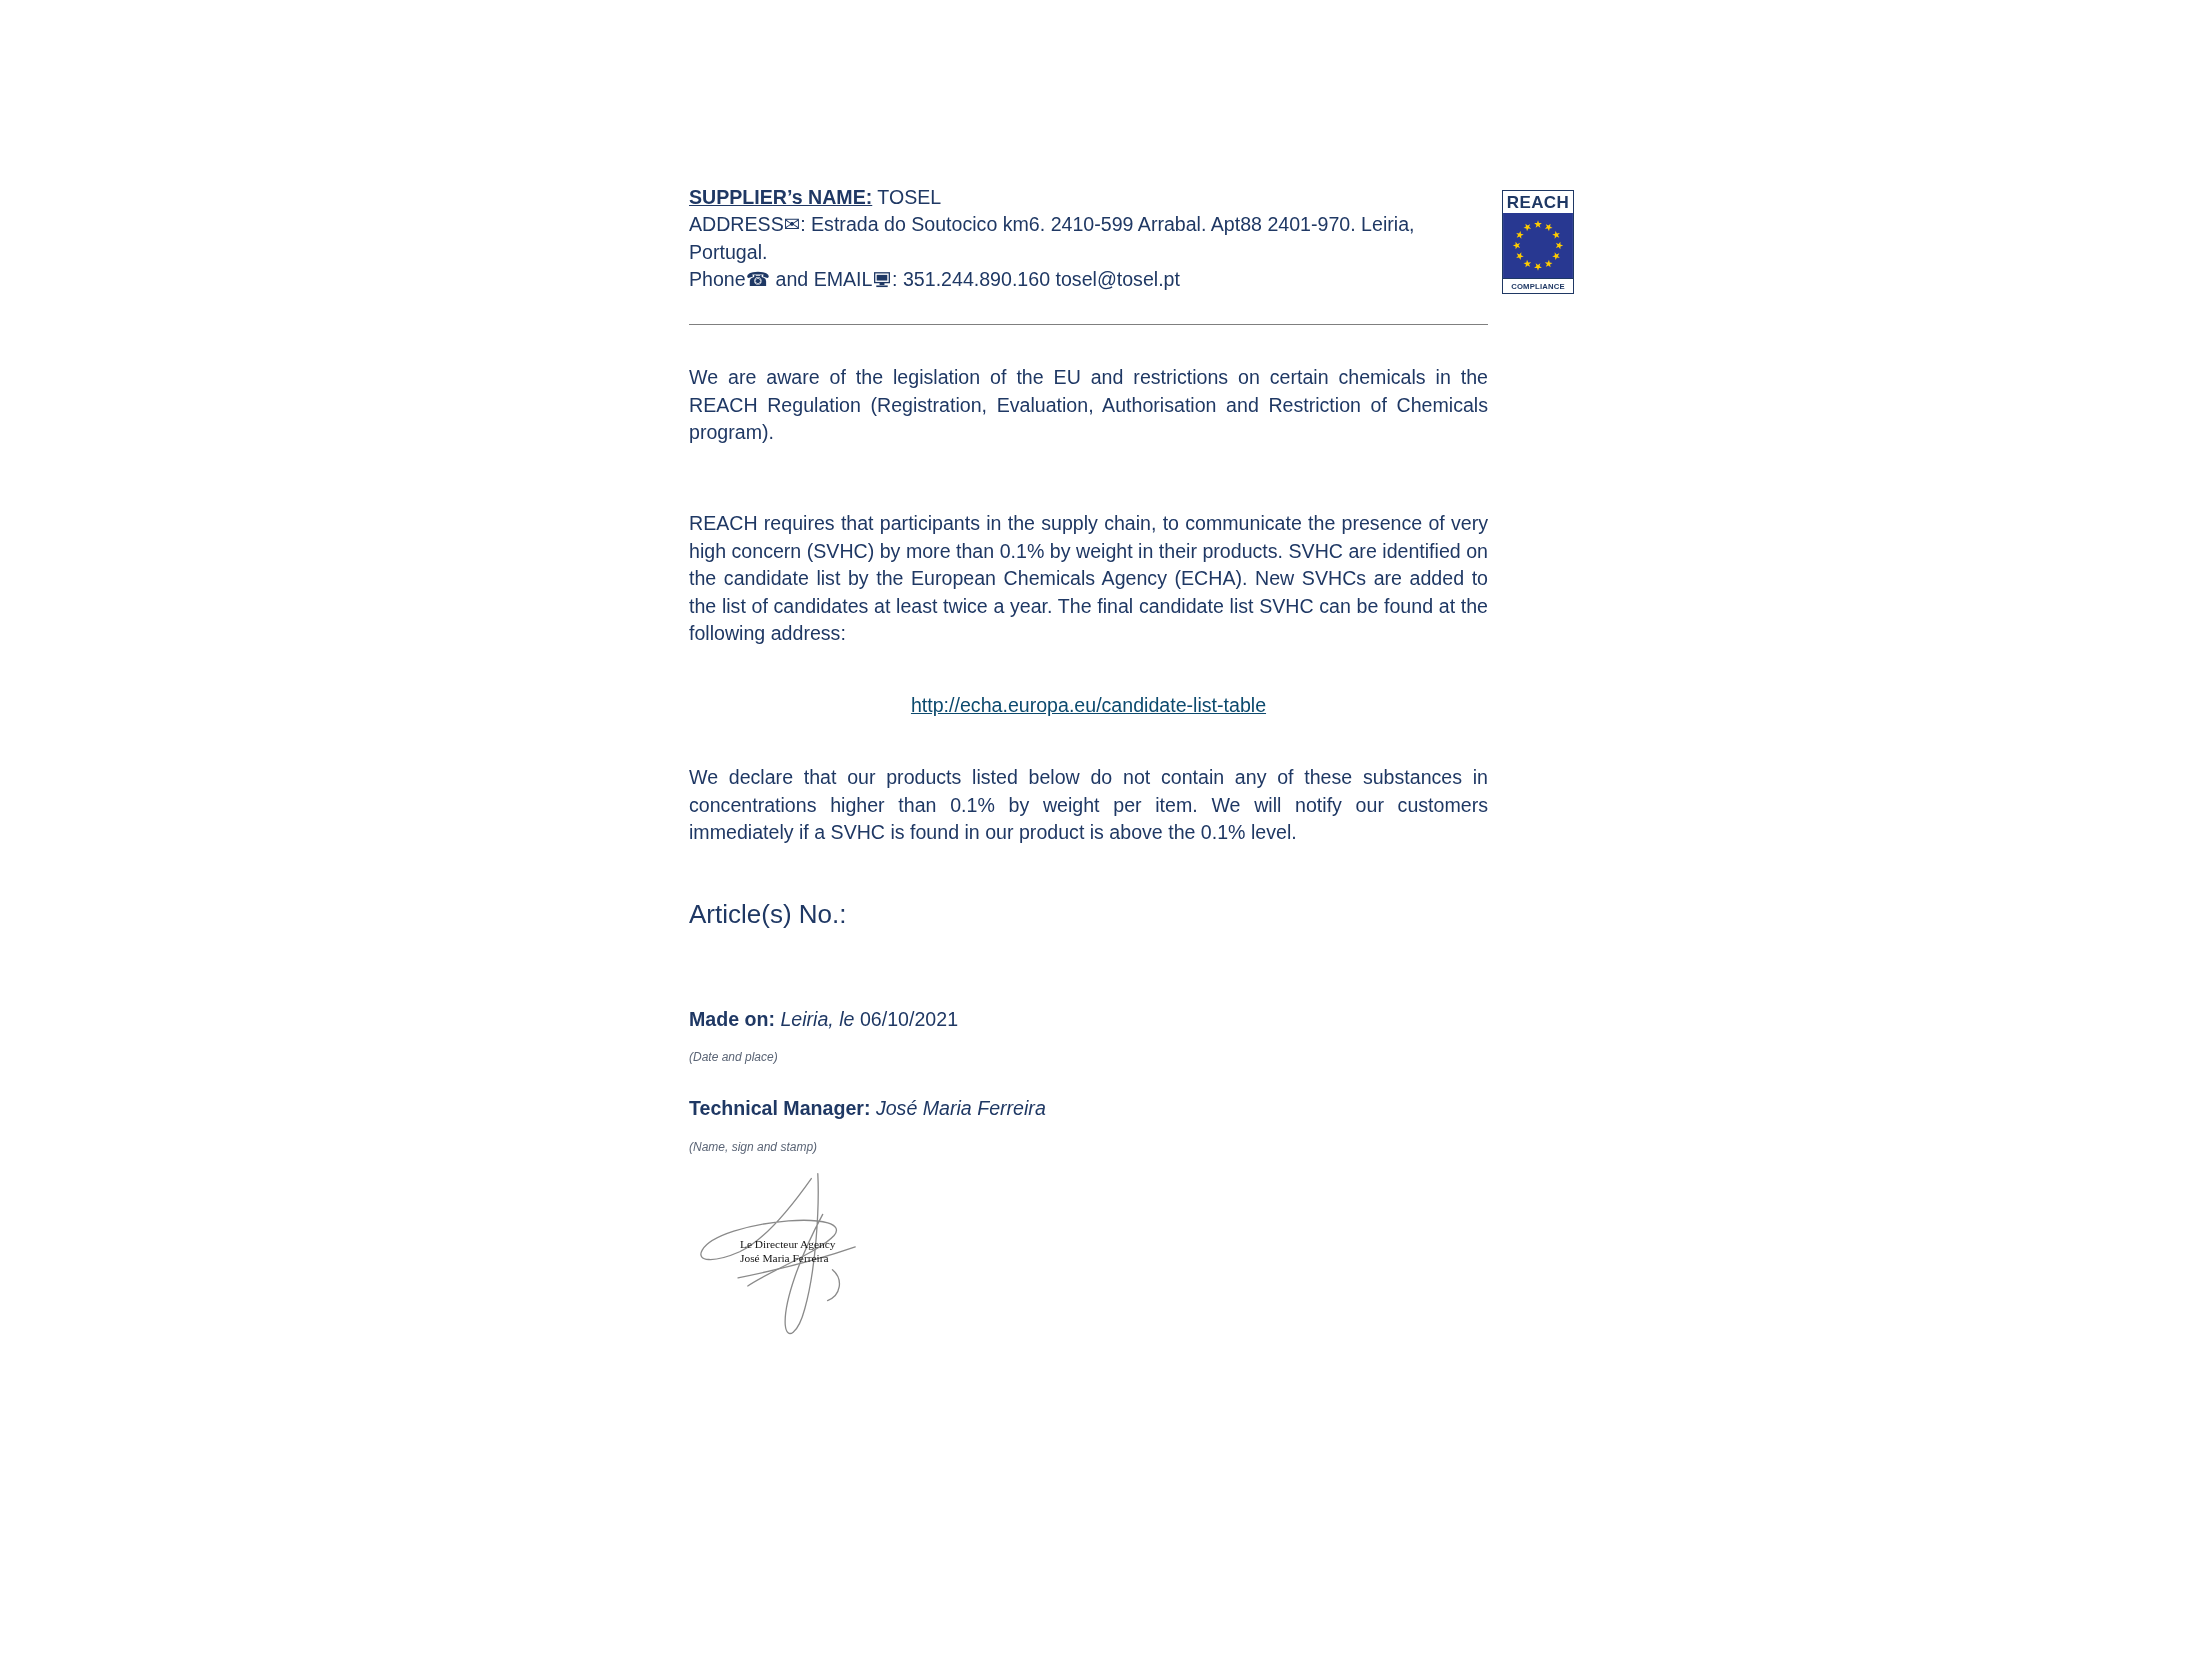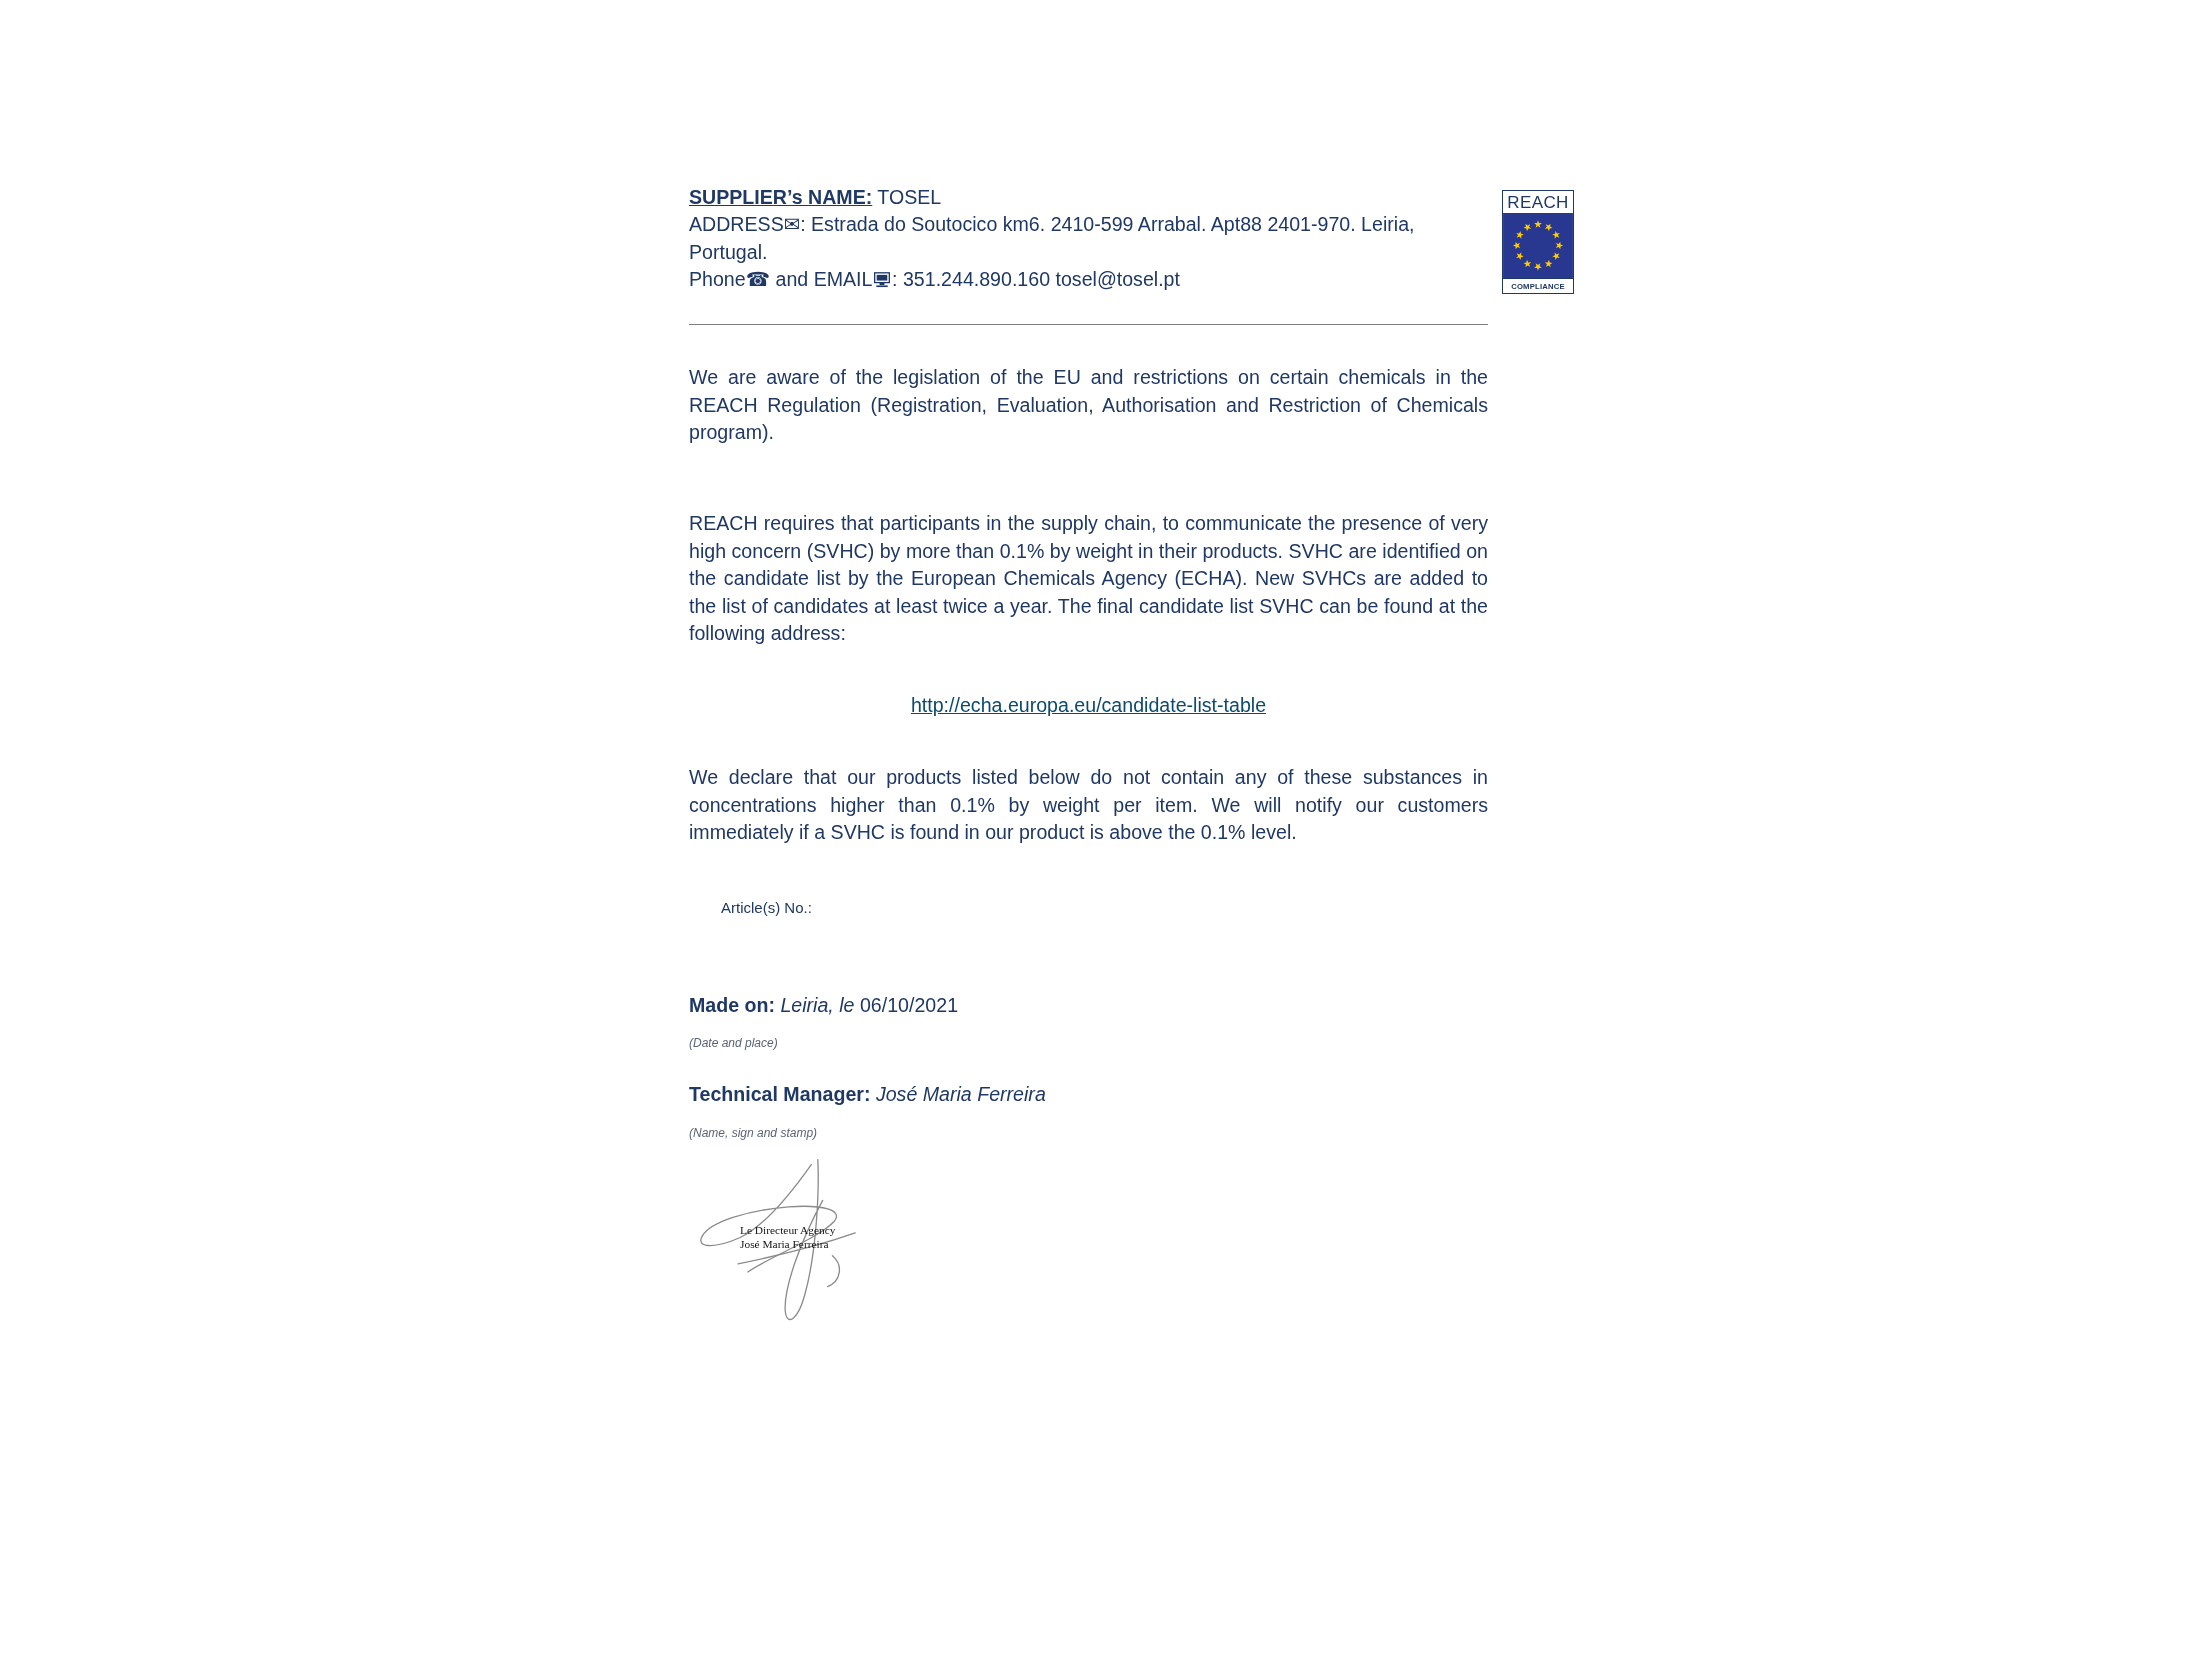--- a/index.html
+++ b/index.html
@@ -27,37 +27,37 @@
 
   .para { font-size: 19.6px; line-height: 1.4; text-align: justify; margin: 0; }
   .p1 { margin-top: 39px; }
   .p2 { margin-top: 46px; }
   .p3 { margin-top: 64px; }
   .p4 { margin-top: 47px; }
 
   .link-row { text-align: center; margin-top: 47px; font-size: 19.6px; }
   .link-row a { color: #0c4a6e; text-decoration: underline; }
 
-  .article { margin-top: 52px; font-size: 15px; margin-left: 32px; }
+  .article { margin-top: 52px; font-size: 26px; }
 
   .made-on { margin-top: 78px; font-size: 19.6px; }
   .manager { margin-top: 33px; font-size: 19.6px; }
   .italic { font-style: italic; }
   .note { font-size: 12px; font-style: italic; color: #5a6475; margin-top: 3.3px; }
 
   .sig { position: relative; margin-top: 18px; width: 269px; height: 175px; }
   .sig svg { position: absolute; left: 0; top: 0; }
   .sig-text {
     position: absolute; left: 51px; top: 65px;
     font-family: "Liberation Serif", serif;
     font-size: 11.4px; line-height: 14px; color: #141414;
   }
 
   .logo { position: absolute; left: 1502px; top: 190px; width: 72px; border: 0.8px solid #1f3864; background: #ffffff; }
-  .logo-top { text-align: center; font-weight: normal; color: #1f3864; font-size: 17px; padding: 1.6px 0 0.8px 0; letter-spacing: 0.4px; }
+  .logo-top { text-align: center; font-weight: bold; color: #1f3864; font-size: 17px; padding: 1.6px 0 0.8px 0; letter-spacing: 0.4px; }
   .logo-flag svg { display: block; }
   .logo-bottom { text-align: center; font-weight: bold; color: #1f3864; font-size: 7.7px; padding: 2.4px 0; border-top: 0.8px solid #1f3864; letter-spacing: 0.2px; }
 </style>
 </head>
 <body>
 
 <div class="logo">
   <div class="logo-top">REACH</div>
   <div class="logo-flag">
     <svg width="70" height="65" viewBox="0 0 86 80" xmlns="http://www.w3.org/2000/svg">

